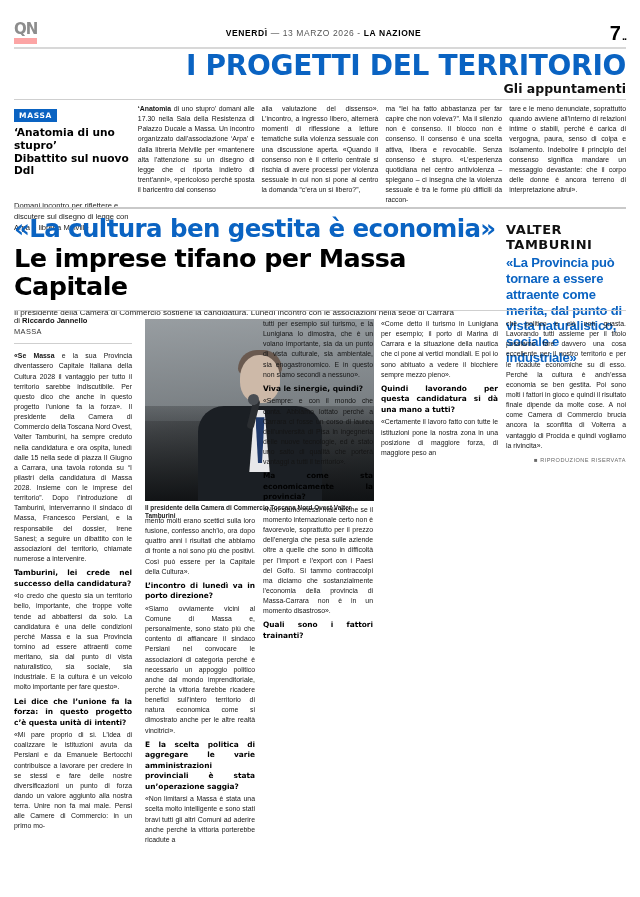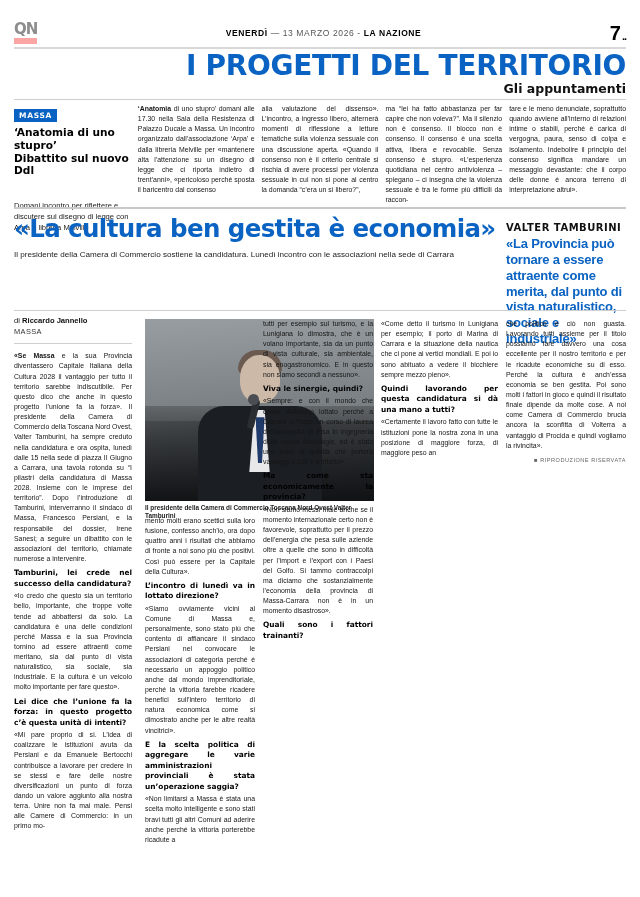--- a/index.html
+++ b/index.html
@@ -87,21 +87,21 @@
     letter-spacing:-0.6px; font-family:"DejaVu Sans", sans-serif; margin-top:1px;
   }
   .mh-stand {
     font-size:8.1px; color:#1b1b1b; margin-top:7px; line-height:1.3;
     font-family:"Liberation Sans", sans-serif;
   }
 
   
   .pullbox { position:absolute; left:506px; top:222px; width:126px; }
   .pull-name {
-    font-size:10px; font-weight:700; letter-spacing:.5px; color:#111;
+    font-size:13px; font-weight:700; letter-spacing:.5px; color:#111;
     font-family:"DejaVu Sans", sans-serif; margin-bottom:3px;
   }
   .pull-quote {
     color:#0a63c2; font-size:13px; font-weight:700; line-height:1.22;
     font-family:Liberation Sans, sans-serif; letter-spacing:-0.2px;
   }
 
   .rule-under-head { position:absolute; left:14px; right:14px; top:310px; height:1px; background:#cfcfcf; }
 
   
@@ -209,20 +209,21 @@
       <div class="tcol">
         <div class="body-txt">tare e le meno denunciate, soprattutto quando avviene all’interno di relazioni intime o stabili, perché è carica di vergogna, paura, senso di colpa e isolamento. Indebolire il principio del consenso significa mandare un messaggio devastante: che il corpo delle donne è ancora terreno di interpretazione altrui».</div>
       </div>
 
     </div>
   </div>
   <div class="rule-mid"></div>
 
   <div class="mainhead">
     <div class="mh-blue">«La cultura ben gestita è economia»</div>
+    <div class="mh-black">Le imprese tifano per Massa Capitale</div>
     <div class="mh-stand">Il presidente della Camera di Commercio sostiene la candidatura. Lunedì incontro con le associazioni nella sede di Carrara</div>
   </div>
 
   <div class="pullbox">
     <div class="pull-name">VALTER TAMBURINI</div>
     <div class="pull-quote">«La Provincia può tornare a essere attraente come merita, dal punto di vista naturalistico, sociale e industriale»</div>
   </div>
   <div class="rule-under-head"></div>
 
   <div class="mainbody">
@@ -249,21 +250,21 @@
       <div class="body"></div>
       <div class="shirt"></div>
       <div class="tie"></div>
       <div class="mic"></div>
       <div class="mic2"></div>
     </div>
     <div class="caption">Il presidente della Camera di Commercio Toscana Nord Ovest Valter Tamburini</div>
 
     <div class="col2">
       <div class="body-txt">mento molti erano scettici sulla loro fusione, confesso anch’io, ora dopo quattro anni i risultati che abbiamo di fronte a noi sono più che positivi. Così può essere per la Capitale della Cultura».</div>
-      <div class="q-bold">L’incontro di lunedì va in lottato direzione?</div>
+      <div class="q-bold">L’incontro di lunedì va in porto direzione?</div>
       <div class="body-txt">«Siamo ovviamente vicini al Comune di Massa e, personalmente, sono stato più che contento di affiancare il sindaco Persiani nel convocare le associazioni di categoria perché è necessario un appoggio politico anche dal mondo imprenditoriale, perché la vittoria farebbe ricadere benefici sull’intero territorio di natura economica come si dimostrato anche per le altre realtà vincitrici».</div>
       <div class="q-bold">E la scelta politica di aggregare le varie amministrazioni provinciali è stata un’operazione saggia?</div>
       <div class="body-txt">«Non limitarsi a Massa è stata una scelta molto intelligente e sono stati bravi tutti gli altri Comuni ad aderire anche perché la vittoria porterebbe ricadute a</div>
     </div>
 
     <div class="col3">
       <div class="body-txt">tutti per esempio sul turismo, e la Lunigiana lo dimostra, che è un volano importante, sia da un punto di vista culturale, sia ambientale, sia enogastronomico. E in questo non siamo secondi a nessuno».</div>
       <div class="q-bold">Viva le sinergie, quindi?</div>
       <div class="body-txt">«Sempre: e con il mondo che conta. Abbiamo lottato perché a Carrara ci fosse un corso di laurea dell’università di Pisa in ingegneria delle nuove tecnologie, ed è stato uno salto di qualità che porterà vantaggi a tutti il territorio».</div>
       <div class="q-bold">Ma come sta economicamente la provincia?</div>

